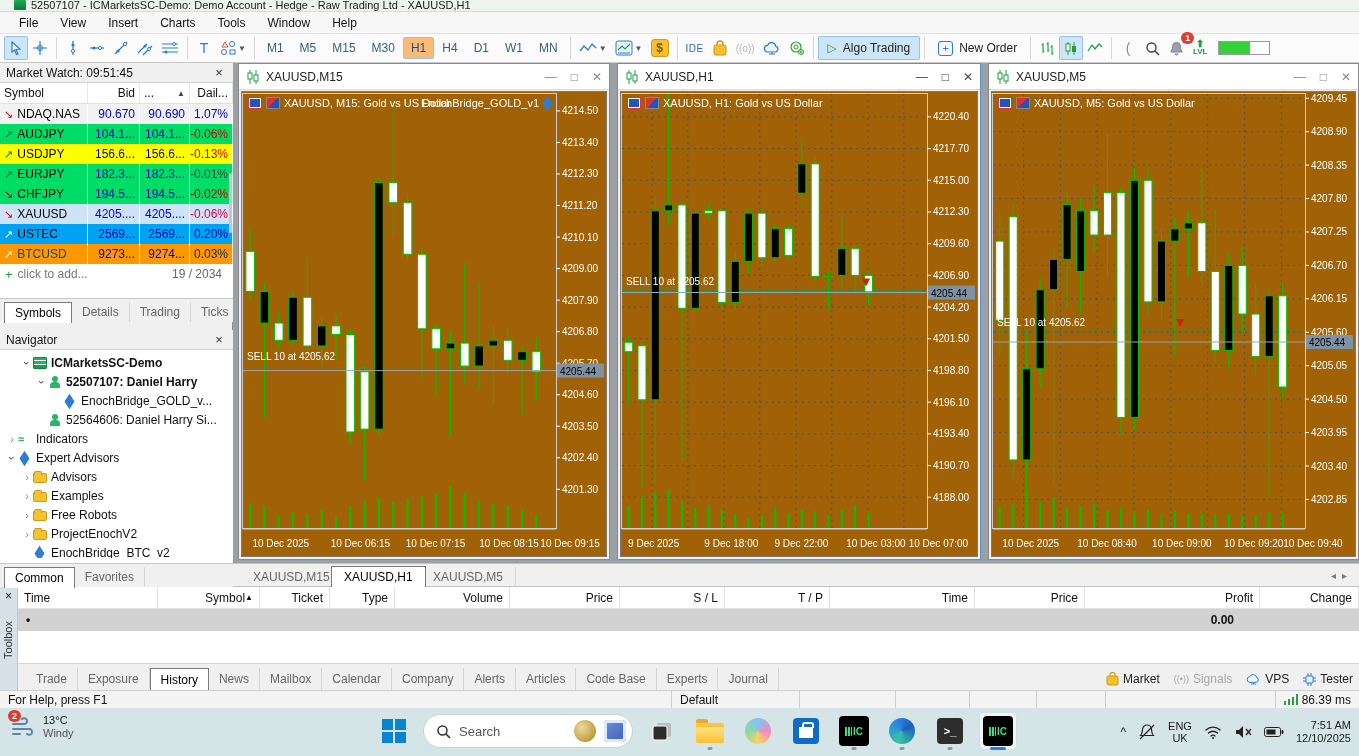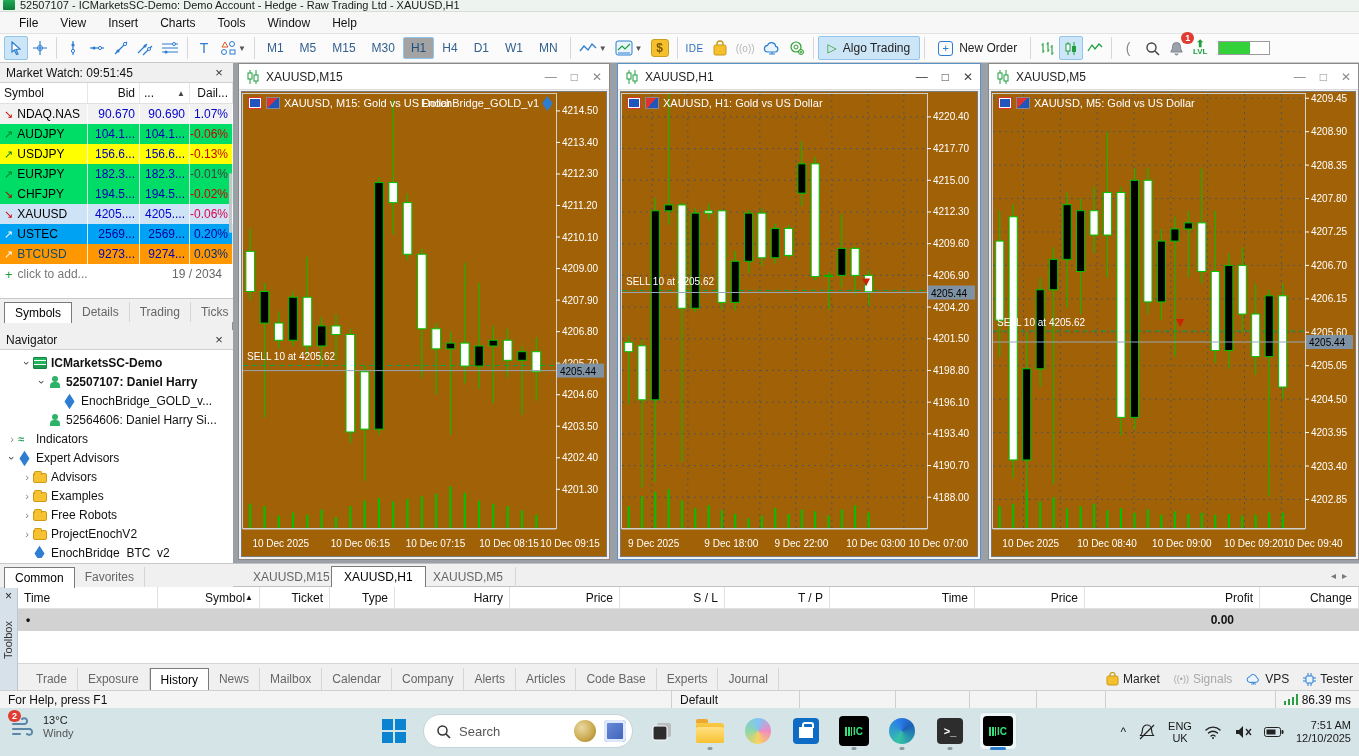--- a/index.html
+++ b/index.html
@@ -1,30 +1,30 @@
 <!DOCTYPE html>
 <html><head>
 <meta charset="utf-8">
 <style>
   * { margin:0; padding:0; box-sizing:border-box; }
   html,body { width:1359px; height:756px; font-family:"Liberation Sans", sans-serif; }
   #screen { position:relative; width:1359px; height:756px; background:#f0f0f0; overflow:hidden; font-size:11px; }
 
   
-  .titlebar { position:absolute; left:0; top:0; width:1359px; height:12px; background:#edf3ee; overflow:hidden; display:flex; align-items:flex-start; gap:5px; padding-left:3px; border-bottom:1px solid #d8dcd8; }
+  .titlebar { position:absolute; left:0; top:0; width:1359px; height:12px; background:#edf3ee; overflow:hidden; display:flex; align-items:flex-start; gap:5px; padding-left:14px; border-bottom:1px solid #d8dcd8; }
   .titlebar .appicon { width:12px; height:10px; background:linear-gradient(#1faa54,#0c7a38); border-radius:1px; flex:0 0 auto; }
   .titlebar .ttext { font-size:11px; color:#1a1a1a; white-space:nowrap; margin-top:-1px; }
   .menubar { position:absolute; left:0; top:12px; width:1359px; height:22px; background:#f7f7f7; display:flex; align-items:center; padding-left:8px; border-bottom:1px solid #e3e3e3; }
   .menu-item { padding:3px 11px; color:#111; font-size:12px; cursor:default; }
   .toolbar { position:absolute; left:0; top:34px; width:1359px; height:29px; background:#fbfbfb; border-bottom:1px solid #c9c9c9; display:flex; align-items:center; padding-left:4px; }
   .tsep { width:1px; height:22px; background:#d7d7d7; margin:0 4px; flex:0 0 auto; }
   .tbtn { height:24px; min-width:24px; display:flex; align-items:center; justify-content:center; border-radius:2px; border:1px solid transparent; padding:0 3px; flex:0 0 auto; }
   .tbtn.active { background:#cde6f7; border-color:#92c5ec; }
   .tf-btn { height:22px; padding:0 7px; display:flex; align-items:center; font-size:12px; color:#33608e; border:1px solid transparent; border-radius:2px; }
-  .tf-btn.active { background:#a3a3a3; border-color:#92c5ec; color:#1d4e7e; }
+  .tf-btn.active { background:#fdba74; border-color:#92c5ec; color:#1d4e7e; }
   .algo-btn { display:flex; align-items:center; gap:6px; height:24px; padding:0 9px; background:#cde6f7; border:1px solid #92c5ec; border-radius:2px; font-size:12px; color:#222; }
   .order-btn { display:flex; align-items:center; gap:6px; height:24px; padding:0 9px; font-size:12px; color:#222; }
   .dollar-ico { width:18px; height:18px; background:#f5c02c; border:1px solid #caa01c; border-radius:3px; color:#7a5800; font-weight:bold; font-size:12px; display:flex; align-items:center; justify-content:center; }
   .ide-txt { color:#2b6cb8; font-size:10px; letter-spacing:0.5px; }
   .caret { font-size:8px; color:#555; margin-left:2px; }
   .bell-wrap { position:relative; }
   .badge-red { position:absolute; top:-5px; right:-7px; background:#e03c31; color:#fff; border-radius:8px; font-size:9px; padding:1px 4px; font-weight:bold; }
   .progressbar { width:52px; height:14px; border:1px solid #9a9a9a; background:#fff; margin-left:6px; }
   .progressbar > div { height:100%; width:62%; background:#35d13a; }
   .lvl-ico { display:flex; flex-direction:column; align-items:center; line-height:8px; color:#1f9e3e; font-size:8px; font-weight:bold; }
@@ -946,21 +946,21 @@
           <span>Symbol</span>
           <span style="font-size: 8px;"> ▲</span>
         </div>
         <div style="width: 70px;">
           <span>Ticket</span>
         </div>
         <div style="width: 65px;">
           <span>Type</span>
         </div>
         <div style="width: 115px;">
-          <span>Harry</span>
+          <span>Volume</span>
         </div>
         <div style="width: 110px;">
           <span>Price</span>
         </div>
         <div style="width: 105px;">
           <span>S / L</span>
         </div>
         <div style="width: 105px;">
           <span>T / P</span>
         </div>

